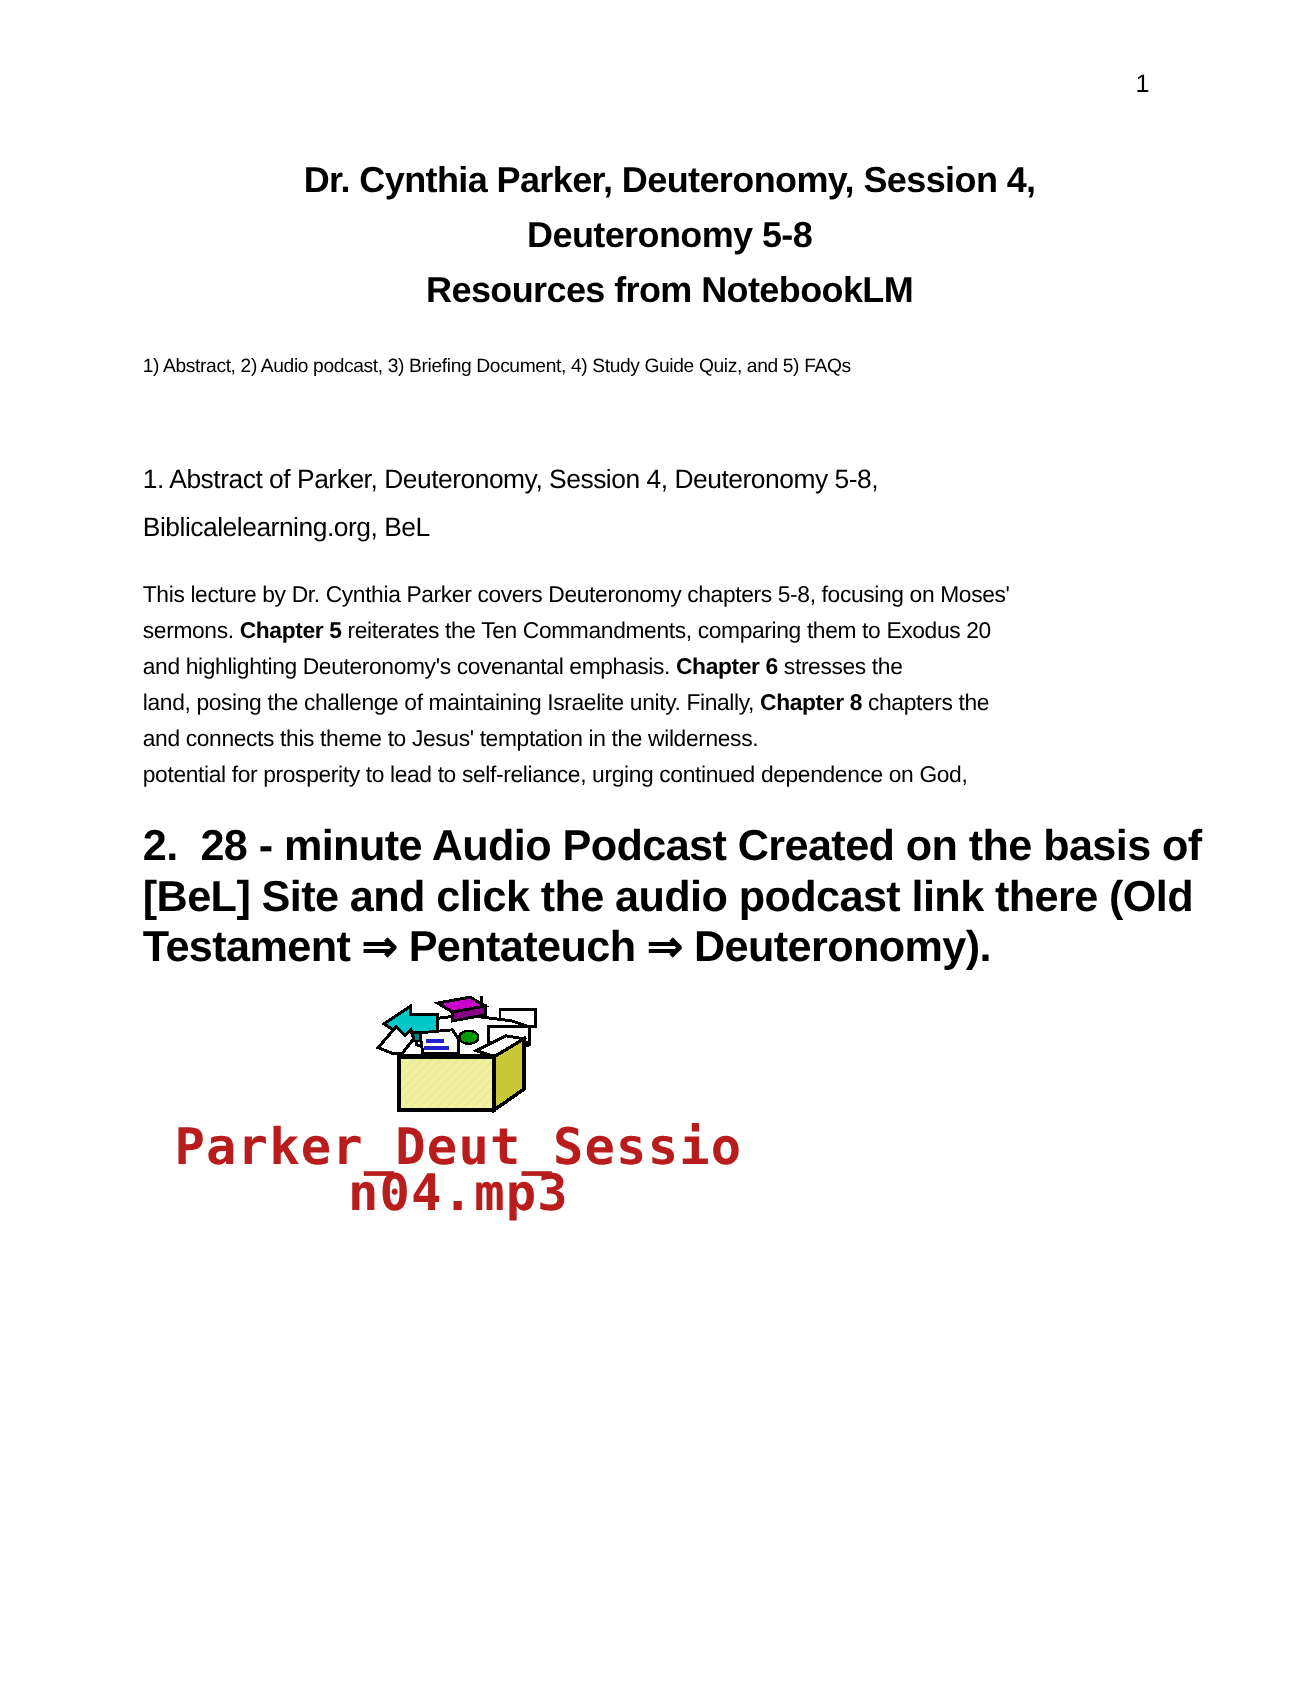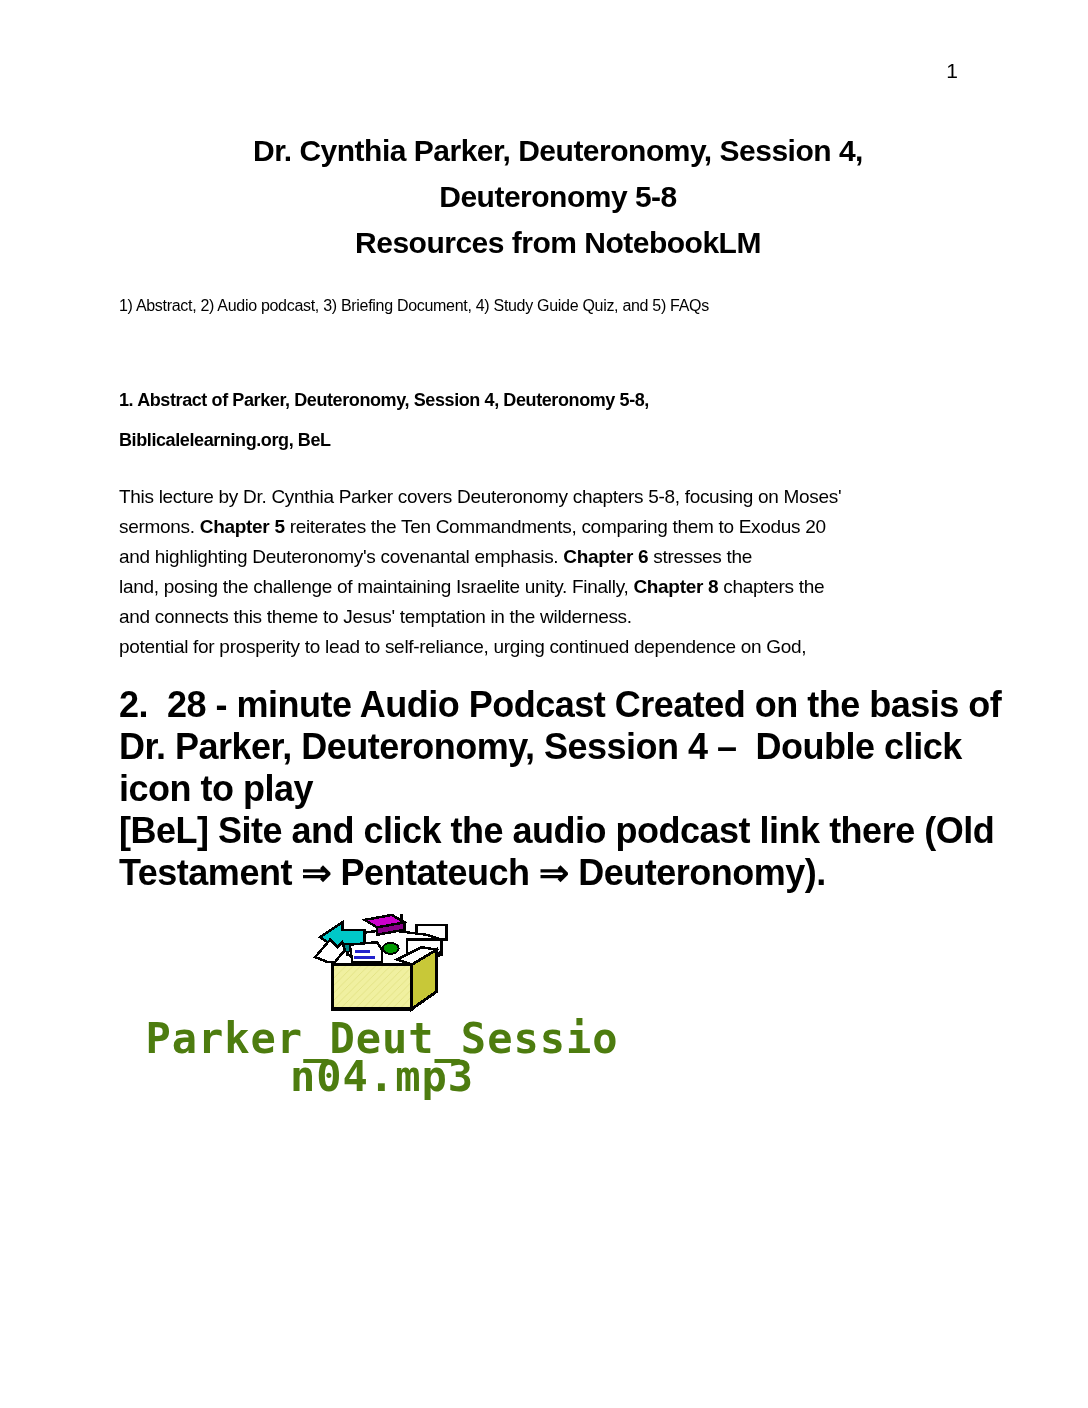--- a/index.html
+++ b/index.html
@@ -33,22 +33,22 @@
     padding-left: 28px;
   }
   .subtitle {
     margin: 28px 118px 0 119px;
     font-size: 16px;
     line-height: 24px;
     letter-spacing: -0.3px;
   }
   .section1-heading {
     margin: 62px 100px 4px 119px;
-    font-weight: bold;
-    font-size: 18px;
+    font-weight: normal;
+    font-size: 22px;
     line-height: 40px;
     letter-spacing: -0.4px;
   }
   .abstract-paragraph {
     margin: 22px 90px 0 119px;
     font-size: 19px;
     line-height: 30px;
     letter-spacing: -0.3px;
   }
   .section2-heading {
@@ -78,21 +78,21 @@
     shape-rendering: crispEdges;
     image-rendering: pixelated;
   }
   .audio-filename {
     margin-top: 2px;
     font-family: "DejaVu Sans Mono", monospace;
     font-weight: bold;
     font-size: 42px;
     line-height: 38px;
     letter-spacing: 1px;
-    color: #4d7c0f;
+    color: #b91c1c;
   }
 </style>
 </head>
 <body>
 
 <div class="page">
 
   <div class="page-number">1</div>
 
   <div class="doc-title">
@@ -112,21 +112,20 @@
       <div class="line"><span>This lecture by Dr. Cynthia Parker covers Deuteronomy chapters 5-8, focusing on Moses'</span></div>
       <div class="line"><span>sermons. </span><b>Chapter 5</b><span> reiterates the Ten Commandments, comparing them to Exodus 20</span></div>
       <div class="line"><span>and highlighting Deuteronomy's covenantal emphasis. </span><b>Chapter 6</b><span> stresses the</span></div>
       <div class="line"><span>land, posing the challenge of maintaining Israelite unity. Finally, </span><b>Chapter 8</b><span> chapters the</span></div>
       <div class="line"><span>and connects this theme to Jesus' temptation in the wilderness.</span></div>
       <div class="line"><span>potential for prosperity to lead to self-reliance, urging continued dependence on God,</span></div>
     </div>
 
   <div class="section2-heading">
       <div class="line">2.  28 - minute Audio Podcast Created on the basis of</div>
-      <div class="line">Dr. Parker, Deuteronomy, Session 4 –  Double click icon to play</div>
       <div class="line">[BeL] Site and click the audio podcast link there (Old</div>
       <div class="line">Testament ⇒ Pentateuch ⇒ Deuteronomy).</div>
     </div>
 
   <div class="audio-object">
     <span class="icon-wrap">
       <svg viewBox="0 0 56 42" xmlns="http://www.w3.org/2000/svg" aria-hidden="true">
         <defs>
           <pattern id="hatch" width="3" height="3" patternUnits="userSpaceOnUse">
             <rect width="3" height="3" fill="#F0F0A0"></rect>

